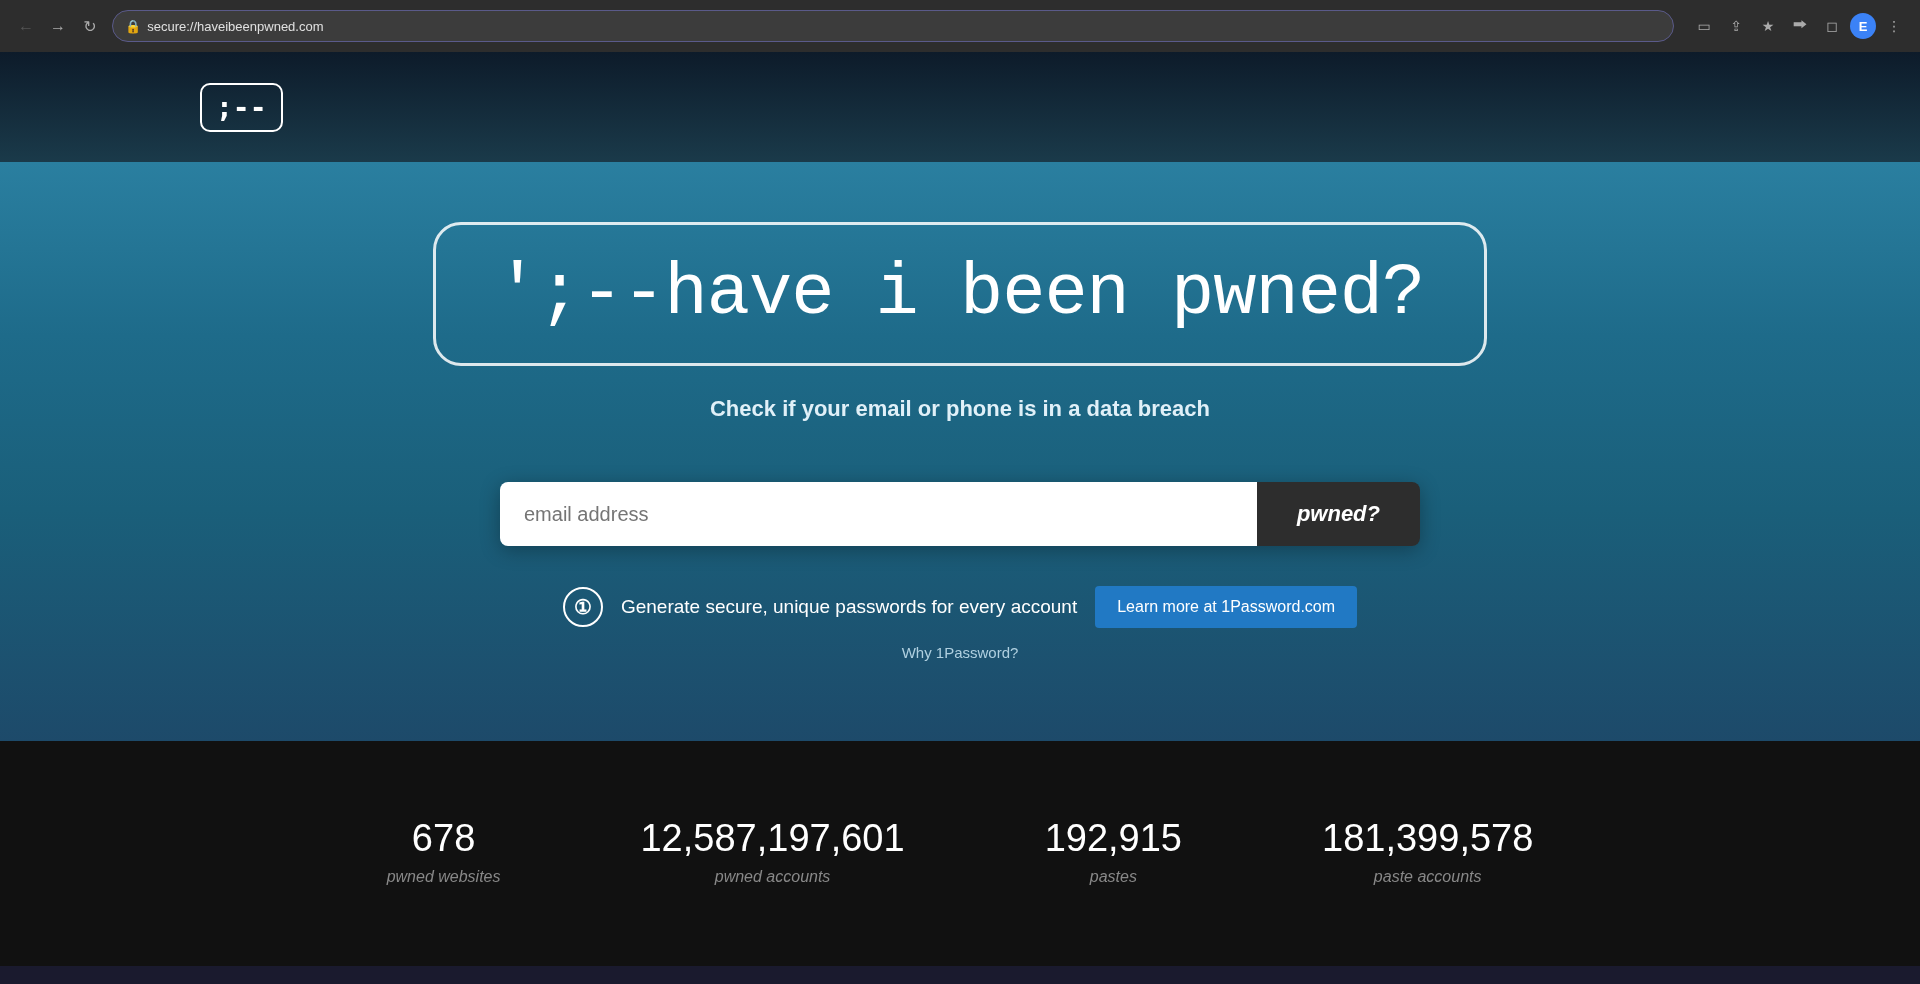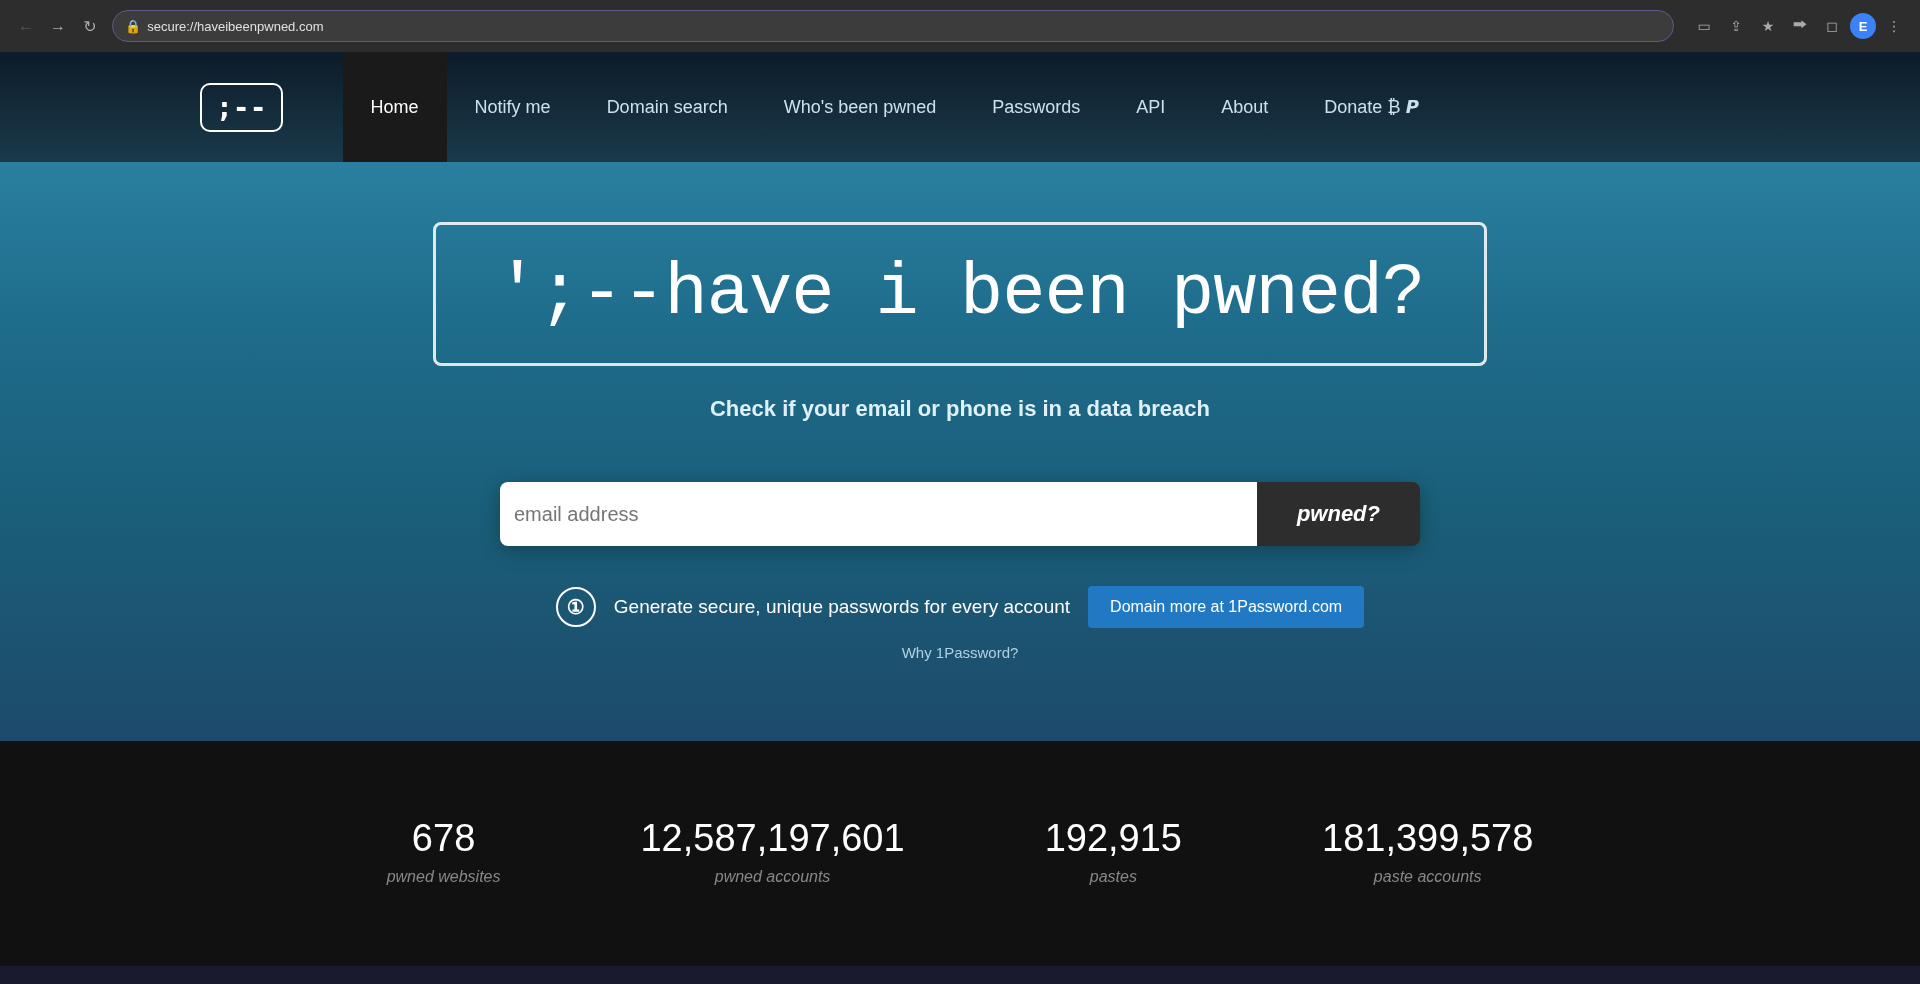--- a/index.html
+++ b/index.html
@@ -150,21 +150,21 @@
       background: linear-gradient(180deg, #2a7fa0 0%, #1e6b8a 30%, #1a5f7a 60%, #1d4a6a 100%);
       min-height: 500px;
       display: flex;
       flex-direction: column;
       align-items: center;
       justify-content: center;
       padding: 60px 20px 80px;
     }
     .hero-title-box {
       border: 3px solid rgba(255,255,255,0.85);
-      border-radius: 8px;
+      border-radius: 28px;
       padding: 28px 60px;
       margin-bottom: 30px;
     }
     .hero-title {
       color: white;
       font-size: 72px;
       font-family: 'Courier New', monospace;
       font-weight: normal;
       letter-spacing: -1px;
     }
@@ -181,21 +181,21 @@
       border-radius: 8px;
       overflow: hidden;
       box-shadow: 0 4px 20px rgba(0,0,0,0.3);
       margin-bottom: 40px;
     }
     .search-input {
       flex: 1;
       border: none;
       outline: none;
       font-size: 20px;
-      padding: 0 14px;
+      padding: 0 24px;
       color: #888;
       background: white;
     }
     .search-btn {
       background: #2d2d2d;
       color: white;
       border: none;
       padding: 8px 40px;
       font-size: 22px;
       font-style: italic;
@@ -291,48 +291,38 @@
     <button class="browser-action-btn">★</button>
     <button class="browser-action-btn">🠲</button>
     <button class="browser-action-btn">◻</button>
     <div class="browser-avatar">E</div>
     <button class="browser-action-btn">⋮</button>
   </div>
 </div>
 
 <nav class="site-nav">
   <div class="site-logo">;--</div>
-  <div class="site-nav-links">
-    <a class="nav-link active">Home</a>
-    <a class="nav-link">Notify me</a>
-    <a class="nav-link">Domain search</a>
-    <a class="nav-link">Who's been pwned</a>
-    <a class="nav-link">Passwords</a>
-    <a class="nav-link">API</a>
-    <a class="nav-link">About</a>
-    <a class="nav-link donate">Donate ₿ 𝙋</a>
-  </div>
 </nav>
 
 <section class="hero">
   <div class="hero-title-box">
     <h1 class="hero-title">';--have i been pwned?</h1>
   </div>
   <p class="hero-subtitle">Check if your email or phone is in a data breach</p>
 
   <div class="search-bar-container">
     <input type="email" class="search-input" placeholder="email address" style="">
     <button class="search-btn">pwned?</button>
   </div>
 
   <div class="promo-bar">
     <div class="promo-row">
       <div class="onepass-icon">①</div>
       <span class="promo-text">Generate secure, unique passwords for every account</span>
-      <button class="promo-btn">Domain more at 1Password.com</button>
+      <button class="promo-btn">Learn more at 1Password.com</button>
     </div>
     <a class="promo-why">Why 1Password?</a>
   </div>
 </section>
 
 <section class="stats-section">
   <div class="stat-item">
     <span class="stat-number">678</span>
     <span class="stat-label">pwned websites</span>
   </div>

